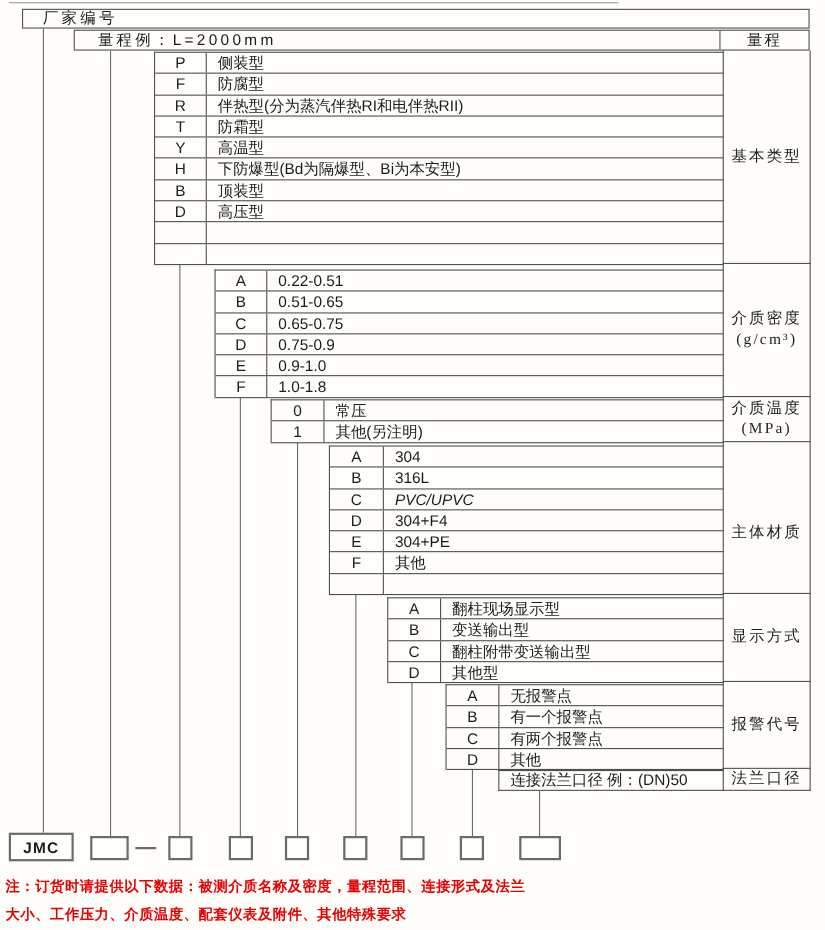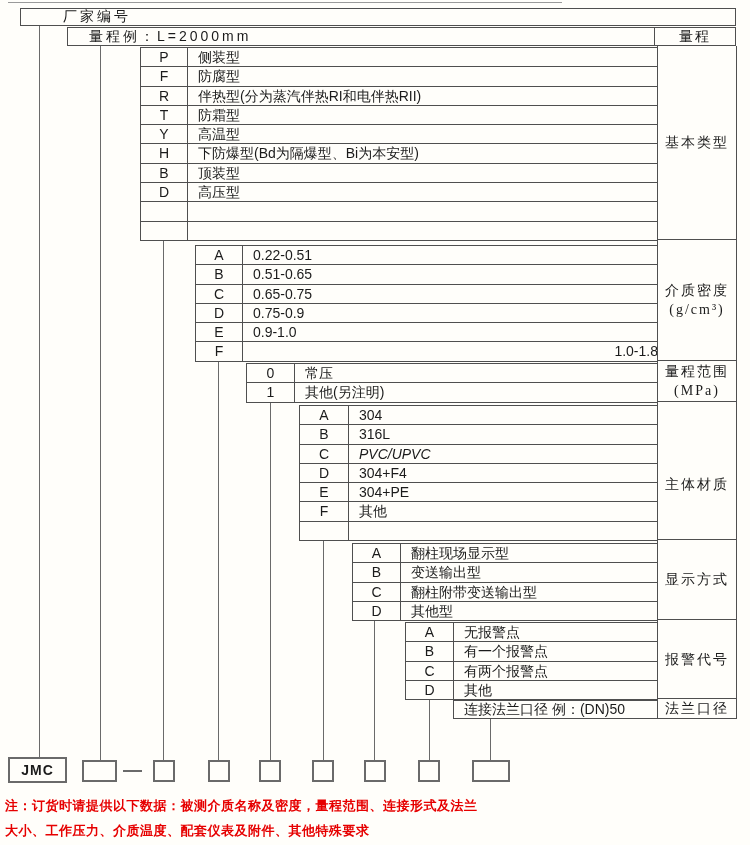--- a/index.html
+++ b/index.html
@@ -57,21 +57,21 @@
   }
   .note{font-size:13px;font-weight:bold;line-height:25px;color:var(--red,#e60000);letter-spacing:0.5px;}
 </style>
 </head>
 <body style="--bd: #4f4f4f; --cn: #6a6a6a; --red: #e60000;">
 
 <div class="abs" id="diagram" style="left:0;top:0;width:750px;height:845px;">
 
   <div class="abs toprule" style="left:8px;top:2px;width:554px;"></div>
 
-  <div class="abs hrow" style="left:20px;top:8px;width:716px;height:18px;padding-left:42px;">
+  <div class="abs hrow" style="left:20px;top:8px;width:716px;height:18px;padding-left:18px;">
     <span>厂家编号</span>
   </div>
 
   <div class="abs hrow" style="left:67px;top:27px;width:669px;height:19px;padding-left:21px;">
     <span>量程例：L=2000mm</span>
     <span class="lblcell" style="width:80px;">量程</span>
   </div>
 
   <div class="abs flangecell" style="left:453px;top:700px;width:205px;height:19px;">
     <span>连接法兰口径 例：(DN)50</span>
@@ -149,21 +149,21 @@
       <div class="brow abs2" style="position: relative; box-sizing: border-box; height: 19.3px;">
         <div class="code abs2" style="position: relative; box-sizing: border-box; width: 47px; line-height: 18.3px;">D</div>
         <div class="desc abs2" style="position: relative; box-sizing: border-box; flex: 1 1 0%; line-height: 18.3px;">0.75-0.9</div>
       </div>
       <div class="brow abs2" style="position: relative; box-sizing: border-box; height: 19.3px;">
         <div class="code abs2" style="position: relative; box-sizing: border-box; width: 47px; line-height: 18.3px;">E</div>
         <div class="desc abs2" style="position: relative; box-sizing: border-box; flex: 1 1 0%; line-height: 18.3px;">0.9-1.0</div>
       </div>
       <div class="brow abs2" style="position: relative; box-sizing: border-box; height: 19.3px;">
         <div class="code abs2" style="position: relative; box-sizing: border-box; width: 47px; line-height: 18.3px;">F</div>
-        <div class="desc abs2" style="position: relative; box-sizing: border-box; flex: 1 1 0%; line-height: 18.3px; text-align: right;">1.0-1.8</div>
+        <div class="desc abs2" style="position: relative; box-sizing: border-box; flex: 1 1 0%; line-height: 18.3px;">1.0-1.8</div>
       </div>
     </div>
     <div class="block abs2" style="position: absolute; box-sizing: border-box; left: 246px; top: 363px; width: 412px;">
       <div class="brow abs2" style="position: relative; box-sizing: border-box; height: 19.3px;">
         <div class="code abs2" style="position: relative; box-sizing: border-box; width: 48px; line-height: 18.3px;">0</div>
         <div class="desc abs2" style="position: relative; box-sizing: border-box; flex: 1 1 0%; line-height: 18.3px;">常压</div>
       </div>
       <div class="brow abs2" style="position: relative; box-sizing: border-box; height: 19.3px;">
         <div class="code abs2" style="position: relative; box-sizing: border-box; width: 48px; line-height: 18.3px;">1</div>
         <div class="desc abs2" style="position: relative; box-sizing: border-box; flex: 1 1 0%; line-height: 18.3px;">其他(另注明)</div>
@@ -236,21 +236,21 @@
       </div>
     </div>
     <div class="lcell abs2" style="position: absolute; box-sizing: border-box; left: 657px; top: 46px; width: 80px; height: 194px;">
       <div class="abs2" style="position: relative; box-sizing: border-box;">基本类型</div>
     </div>
     <div class="lcell abs2" style="position: absolute; box-sizing: border-box; left: 657px; top: 240px; width: 80px; height: 121px;">
       <div class="abs2" style="position: relative; box-sizing: border-box;">介质密度</div>
       <div class="abs2" style="position: relative; box-sizing: border-box;">(g/cm³)</div>
     </div>
     <div class="lcell abs2" style="position: absolute; box-sizing: border-box; left: 657px; top: 361px; width: 80px; height: 40.5px;">
-      <div class="abs2" style="position: relative; box-sizing: border-box;">量程范围</div>
+      <div class="abs2" style="position: relative; box-sizing: border-box;">介质温度</div>
       <div class="abs2" style="position: relative; box-sizing: border-box;">(MPa)</div>
     </div>
     <div class="lcell abs2" style="position: absolute; box-sizing: border-box; left: 657px; top: 401.5px; width: 80px; height: 138.5px;">
       <div class="abs2" style="position: relative; box-sizing: border-box; margin-top: 28px;">主体材质</div>
     </div>
     <div class="lcell abs2" style="position: absolute; box-sizing: border-box; left: 657px; top: 540px; width: 80px; height: 80px;">
       <div class="abs2" style="position: relative; box-sizing: border-box;">显示方式</div>
     </div>
     <div class="lcell abs2" style="position: absolute; box-sizing: border-box; left: 657px; top: 620px; width: 80px; height: 79px;">
       <div class="abs2" style="position: relative; box-sizing: border-box;">报警代号</div>

